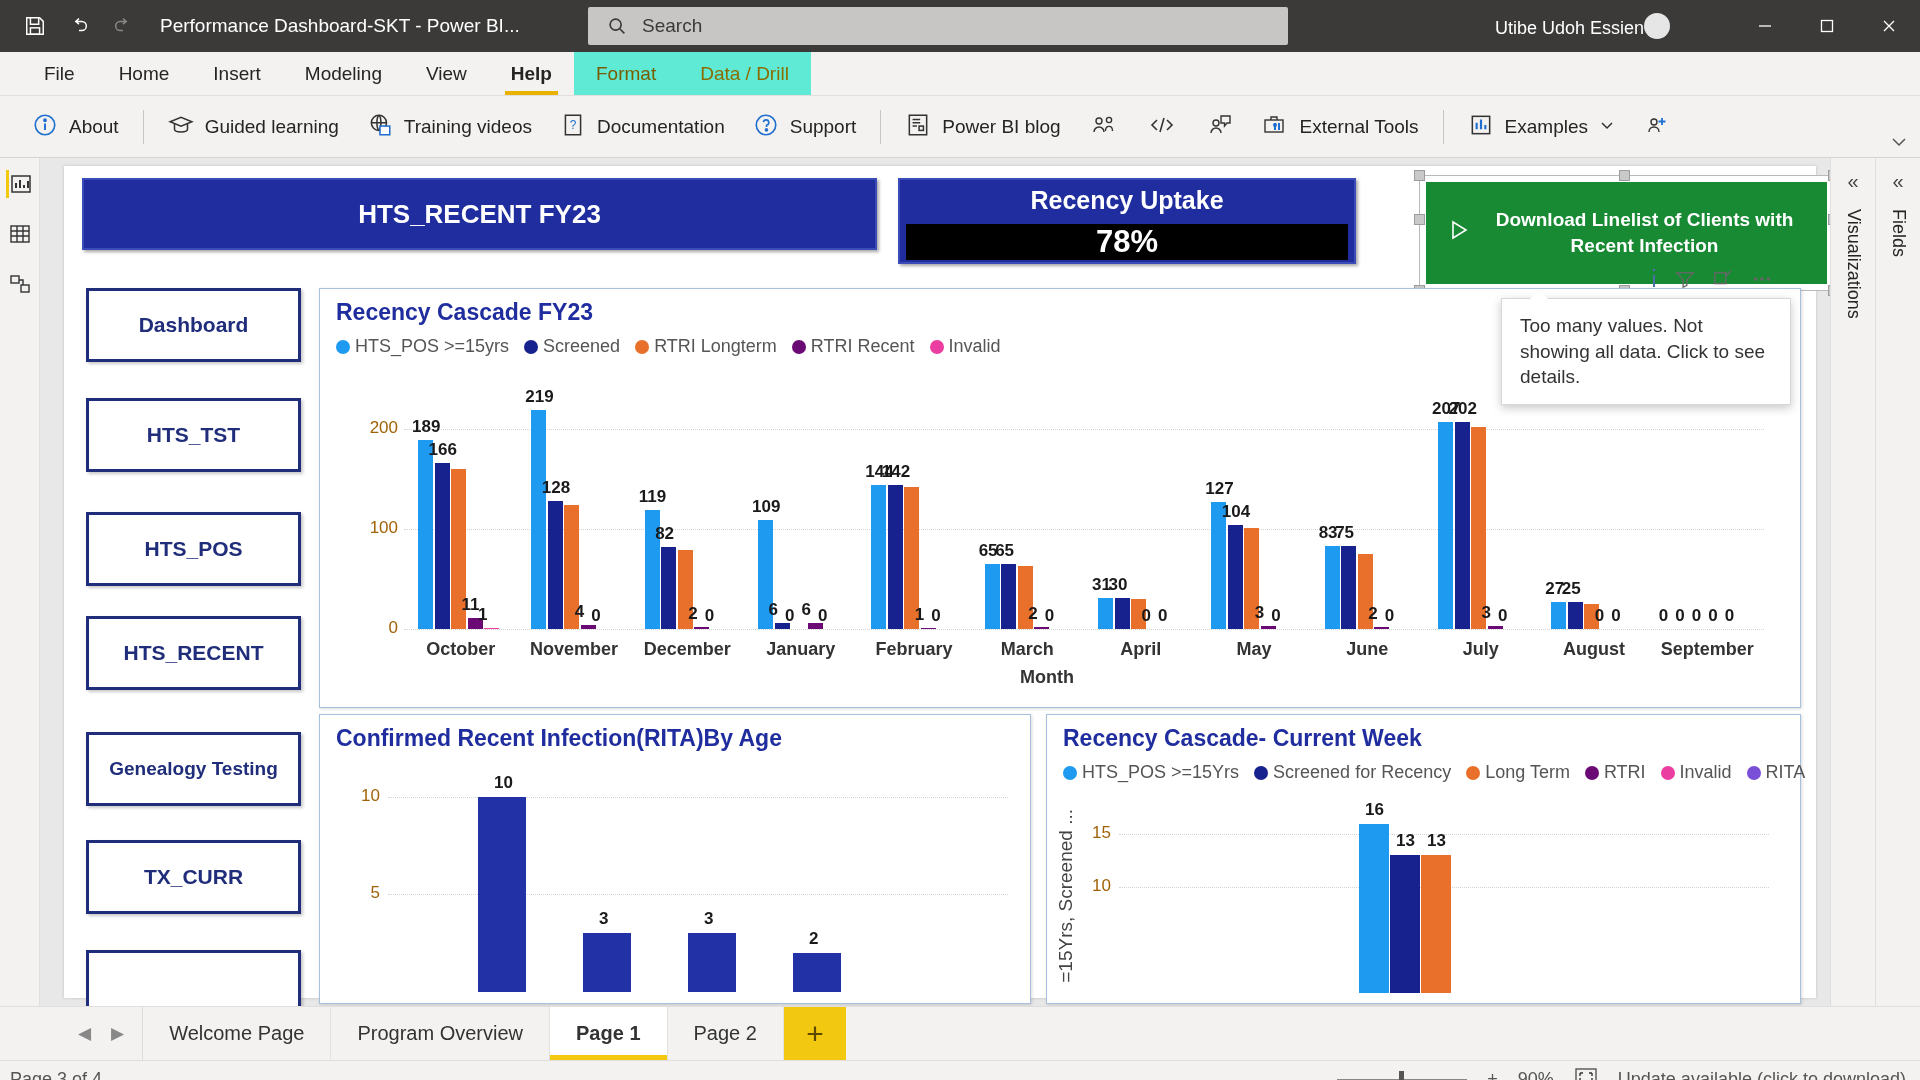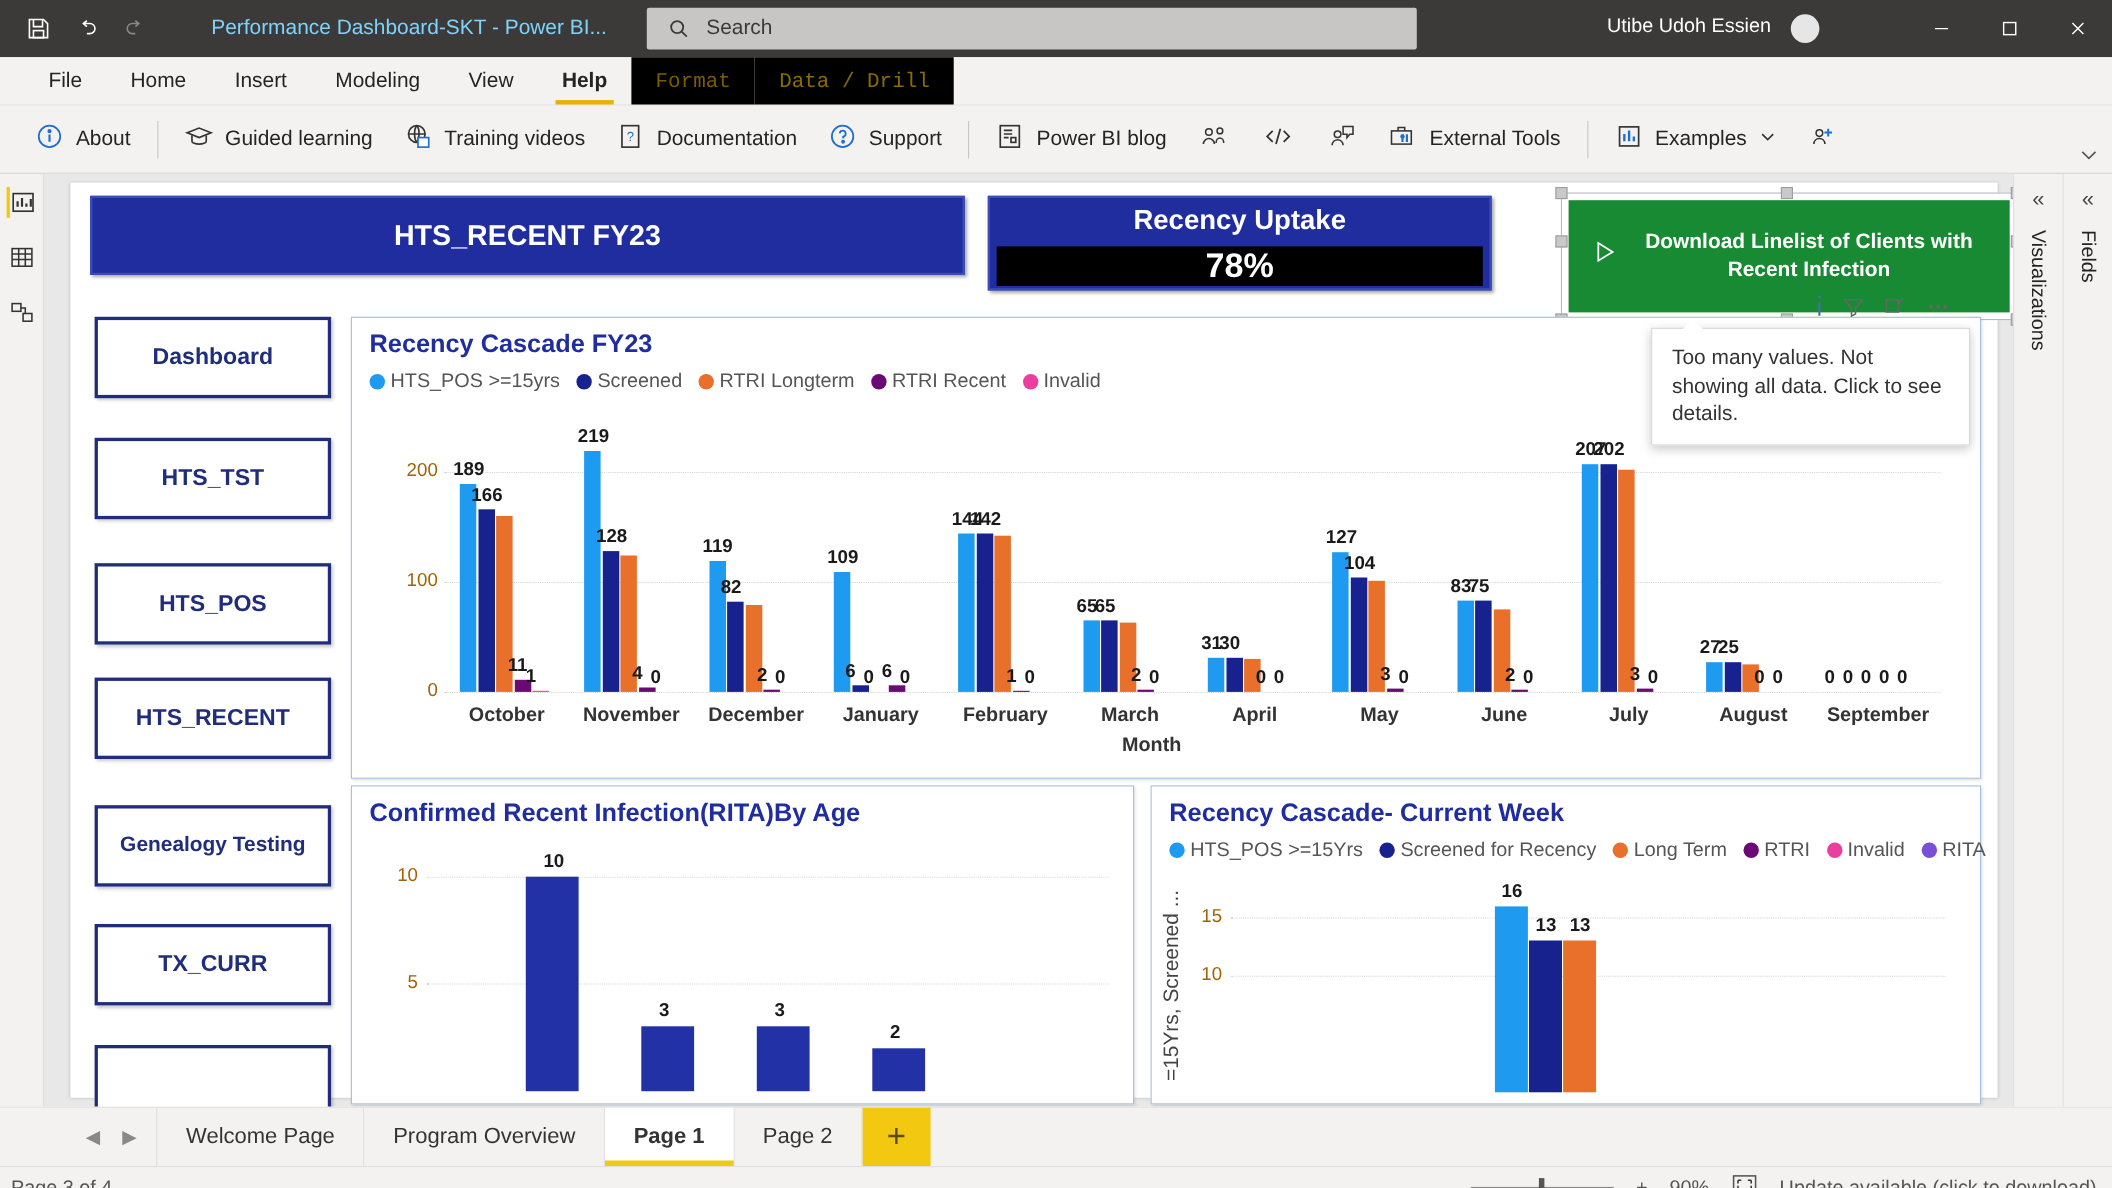--- a/index.html
+++ b/index.html
@@ -10,29 +10,29 @@
     background: #f3f2f1;
   }
 
   
   .titlebar {
     height: 52px; background: #3b3a39; color: #fff;
     display: flex; align-items: center; position: relative;
   }
   .tb-icons { display: flex; align-items: center; gap: 18px; padding-left: 22px; }
   .tb-ico { width: 26px; height: 26px; display: flex; align-items: center; justify-content: center; cursor: pointer; }
-  .tb-title { margin-left: 56px; font-size: 19px; color: #7dd3fc; white-space: nowrap; }
+  .tb-title { margin-left: 24px; font-size: 19px; color: #ffffff; white-space: nowrap; }
   .tb-search {
     position: absolute; left: 588px; width: 700px; height: 38px;
     background: #c8c6c4; border-radius: 2px;
     display: flex; align-items: center; padding-left: 18px; gap: 14px;
   }
   .tb-search span.ph { color: #3b3a39; font-size: 19px; }
   .tb-user {
-    position: absolute; right: 266px; display: flex; align-items: flex-start; gap: 18px;
+    position: absolute; right: 250px; display: flex; align-items: flex-end; gap: 0;
     font-size: 18px; white-space: nowrap;
   }
   .tb-avatar { width: 26px; height: 26px; border-radius: 50%; background: #e6e6e6; }
   .tb-winbtns { position: absolute; right: 0; display: flex; height: 52px; }
   .tb-winbtn { width: 62px; height: 52px; display: flex; align-items: center; justify-content: center; cursor: pointer; }
 
   
   .ribtabs {
     height: 44px; background: #f3f2f1; display: flex; align-items: stretch;
     border-bottom: 1px solid #e1dfdd; position: relative;
@@ -40,21 +40,21 @@
   .ribtab {
     padding: 0 22px; display: flex; align-items: center; justify-content: center;
     font-size: 19px; color: #252423; cursor: pointer; position: relative;
   }
   .ribtab.first { margin-left: 22px; }
   .ribtab.active { font-weight: bold; }
   .ribtab.active::after {
     content: ""; position: absolute; bottom: 0; left: 16px; right: 16px;
     height: 4px; background: #e8b200;
   }
-  .ribtab.ctx { background: #000000; color: #8a6d00; font-family: Liberation Mono, monospace; }
+  .ribtab.ctx { background: #5eead4; color: #8a6d00; }
   .ribtab.ctx.fmt { color: #7a5c00; }
 
   
   .ribbon {
     height: 62px; background: #f3f2f1; display: flex; align-items: center;
     border-bottom: 1px solid #d6d4d2; position: relative; padding-left: 18px;
   }
   .rb-item { display: flex; align-items: center; gap: 11px; padding: 0 14px; height: 46px; cursor: pointer; white-space: nowrap; }
   .rb-label { font-size: 19px; color: #252423; }
   .rb-sep { width: 1px; height: 34px; background: #c8c6c4; margin: 0 10px; }

